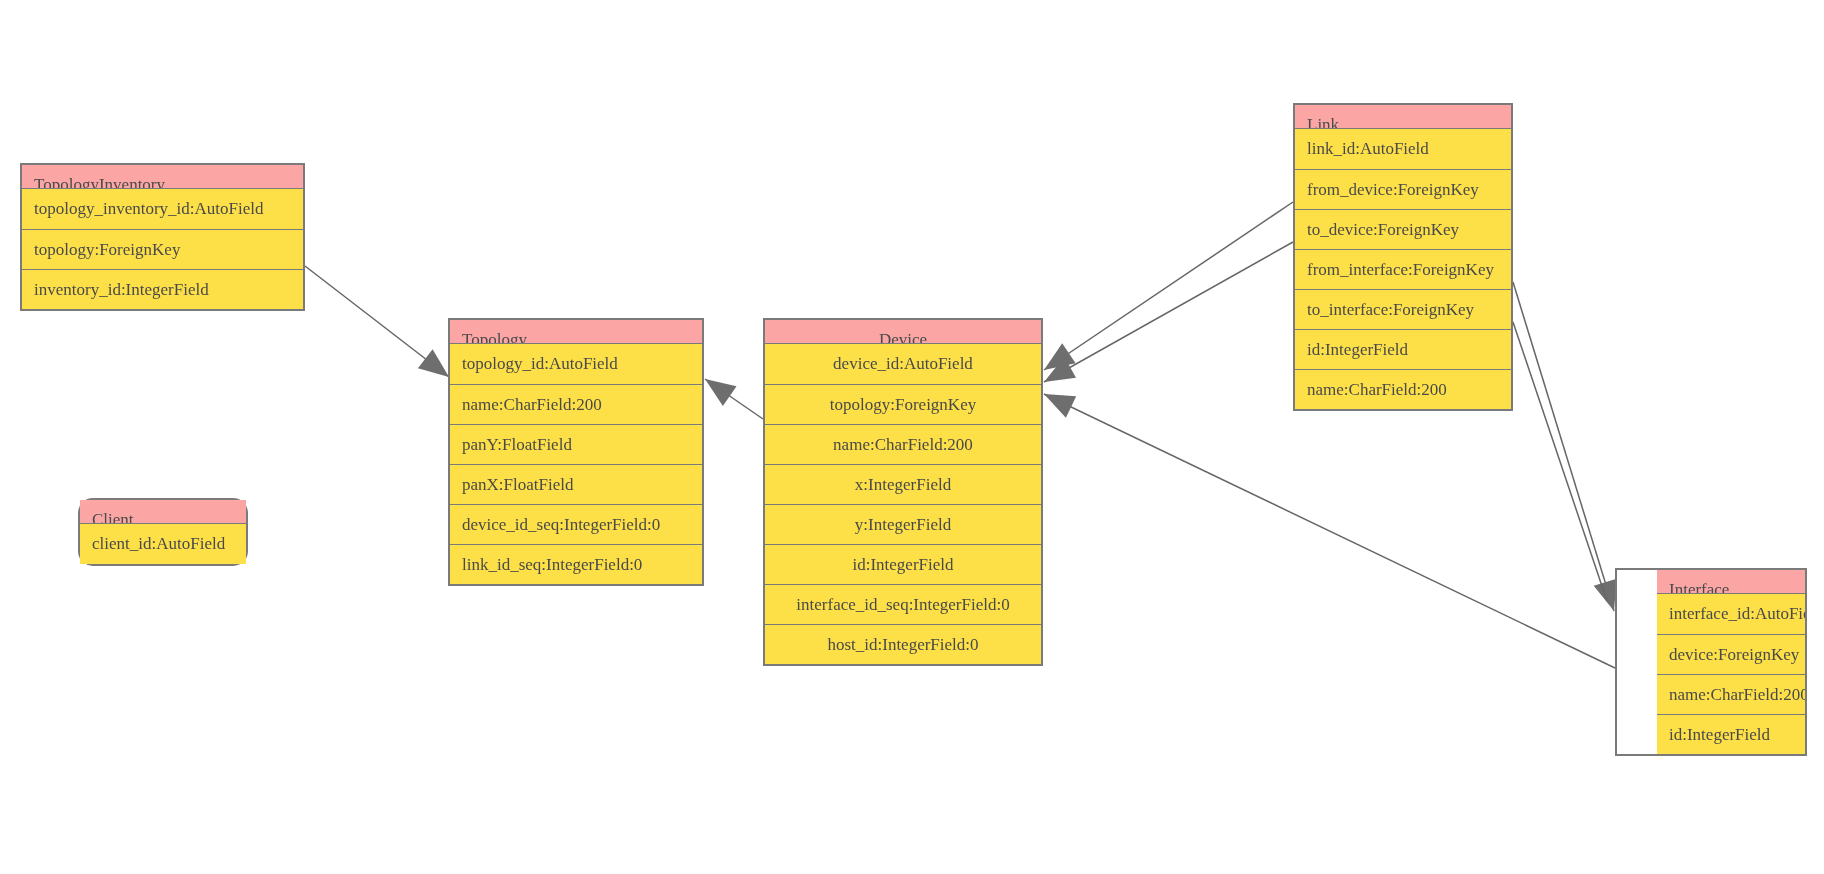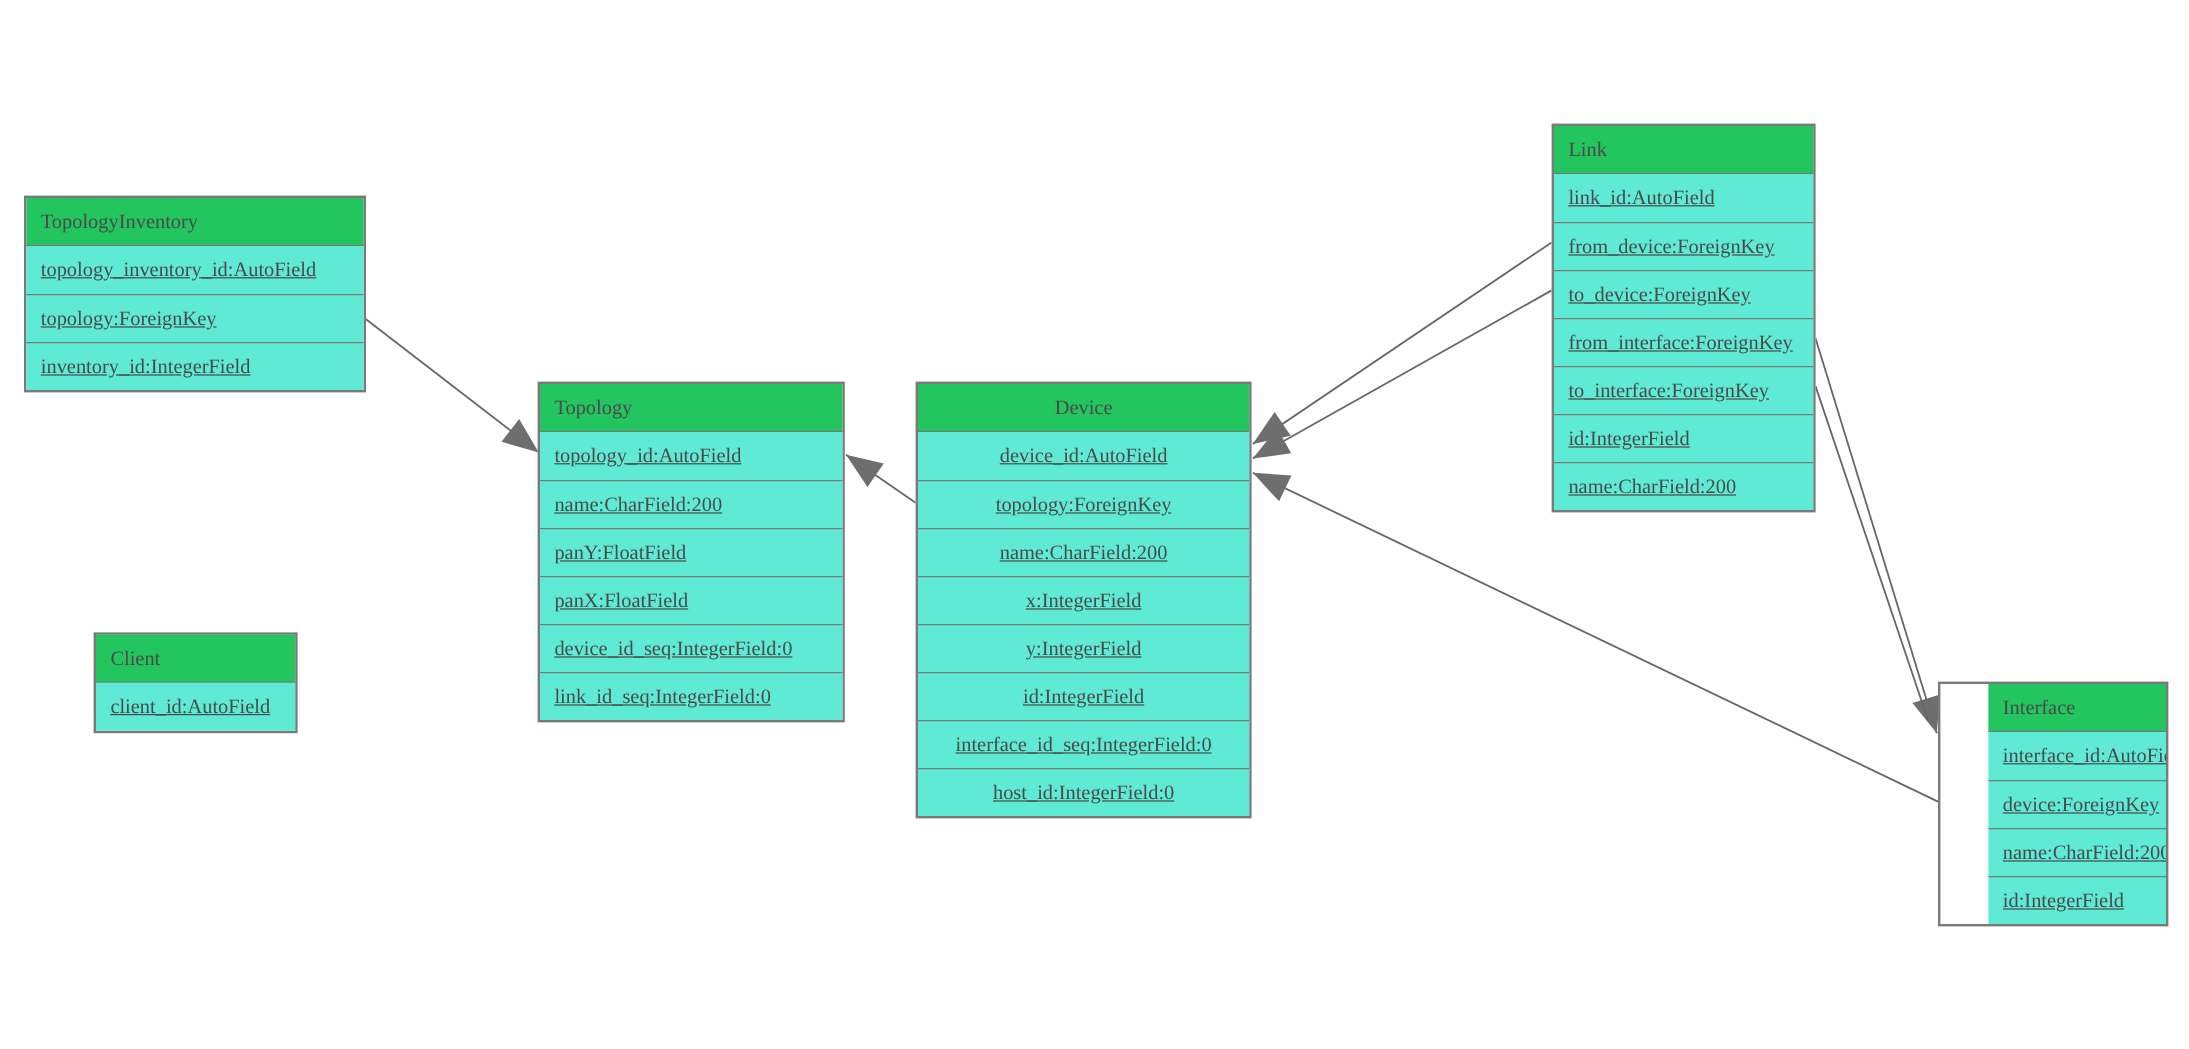--- a/index.html
+++ b/index.html
@@ -25,38 +25,37 @@
   .entity {
     position: absolute;
     z-index: 2;
     background: #ffffff;
     border: 2px solid #7a7a7a;
     box-sizing: border-box;
     color: #4a4a4a;
     font-size: 17px;
   }
   .entity-header {
-    background: #22c55e;
-    height: 40px;
+    background: #fca5a5;
+    height: 24px;
     line-height: 40px;
     padding: 0 12px;
     box-sizing: border-box;
     border-bottom: 1px solid #7a7a7a;
     white-space: nowrap;
     overflow: hidden;
   }
   .entity-field {
     height: 40px;
     line-height: 40px;
     padding: 0 12px;
     box-sizing: border-box;
-    background: #5eead4;
+    background: #fde047;
     white-space: nowrap;
     overflow: hidden;
-    text-decoration: underline;
   }
   .entity-field + .entity-field {
     border-top: 1px solid #7a7a7a;
   }
 </style>
 </head>
 <body>
 
 <div id="diagram-canvas">
   <svg id="relation-layer" xmlns="http://www.w3.org/2000/svg" viewBox="0 0 1824 874">
@@ -83,21 +82,21 @@
     </div>
     <div class="entity" style="left: 448px; top: 318px; width: 256px;">
       <div class="entity-header">Topology</div>
       <div class="entity-field">topology_id:AutoField</div>
       <div class="entity-field">name:CharField:200</div>
       <div class="entity-field">panY:FloatField</div>
       <div class="entity-field">panX:FloatField</div>
       <div class="entity-field">device_id_seq:IntegerField:0</div>
       <div class="entity-field">link_id_seq:IntegerField:0</div>
     </div>
-    <div class="entity" style="left: 78px; top: 527px; width: 170px;">
+    <div class="entity" style="left: 78px; top: 498px; width: 170px; border-radius: 15px;">
       <div class="entity-header">Client</div>
       <div class="entity-field">client_id:AutoField</div>
     </div>
     <div class="entity" style="left: 763px; top: 318px; width: 280px; text-align: center;">
       <div class="entity-header">Device</div>
       <div class="entity-field">device_id:AutoField</div>
       <div class="entity-field">topology:ForeignKey</div>
       <div class="entity-field">name:CharField:200</div>
       <div class="entity-field">x:IntegerField</div>
       <div class="entity-field">y:IntegerField</div>

